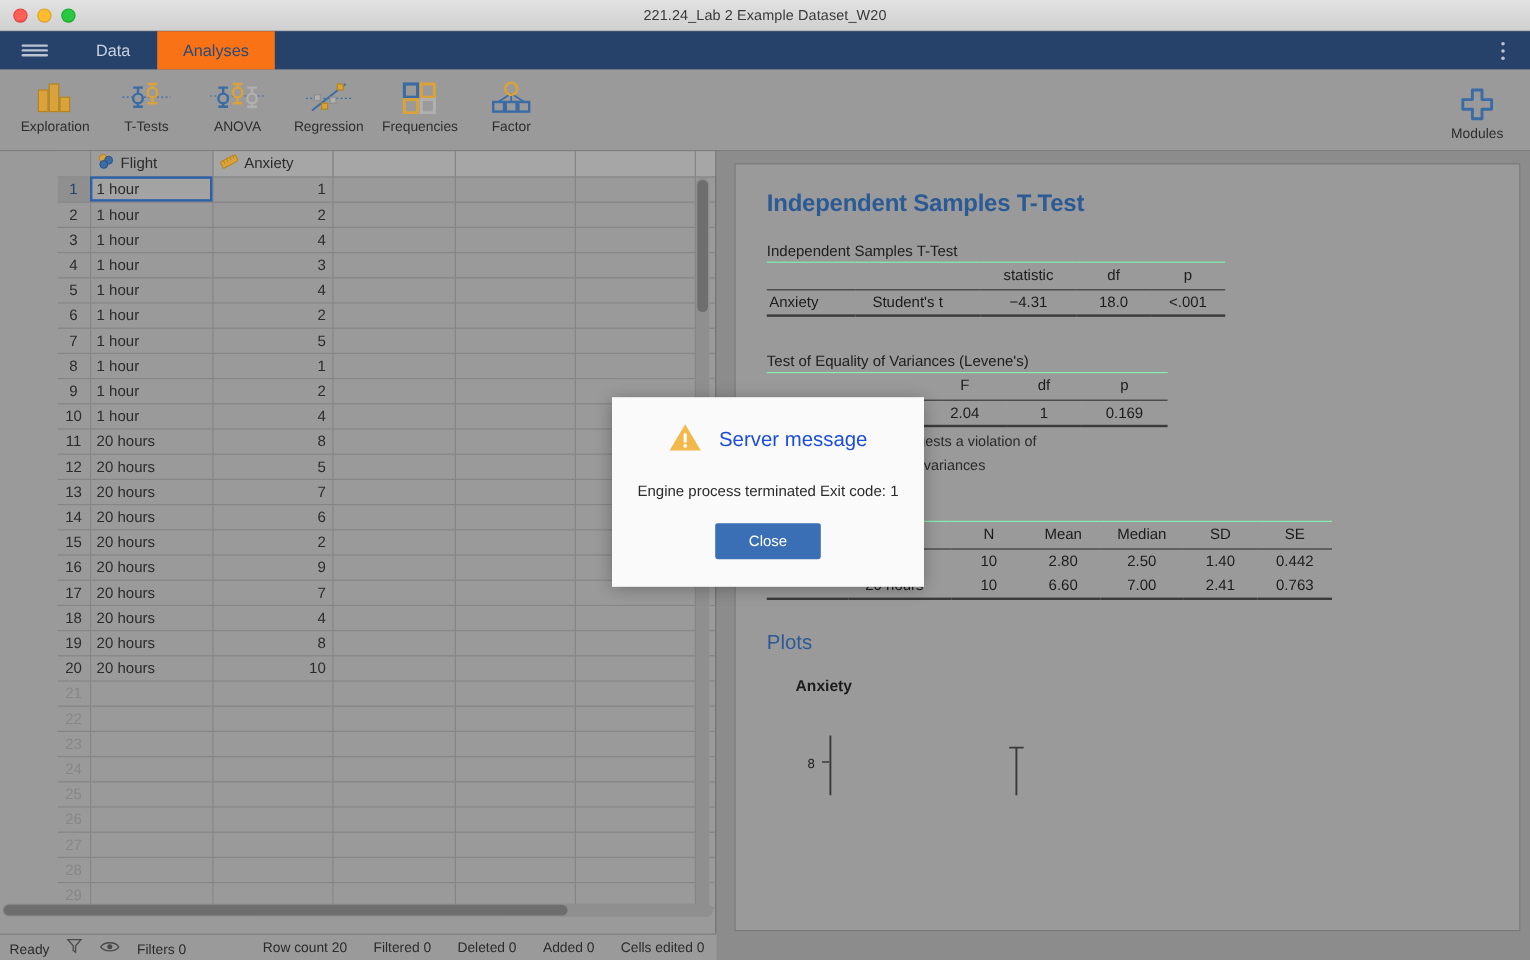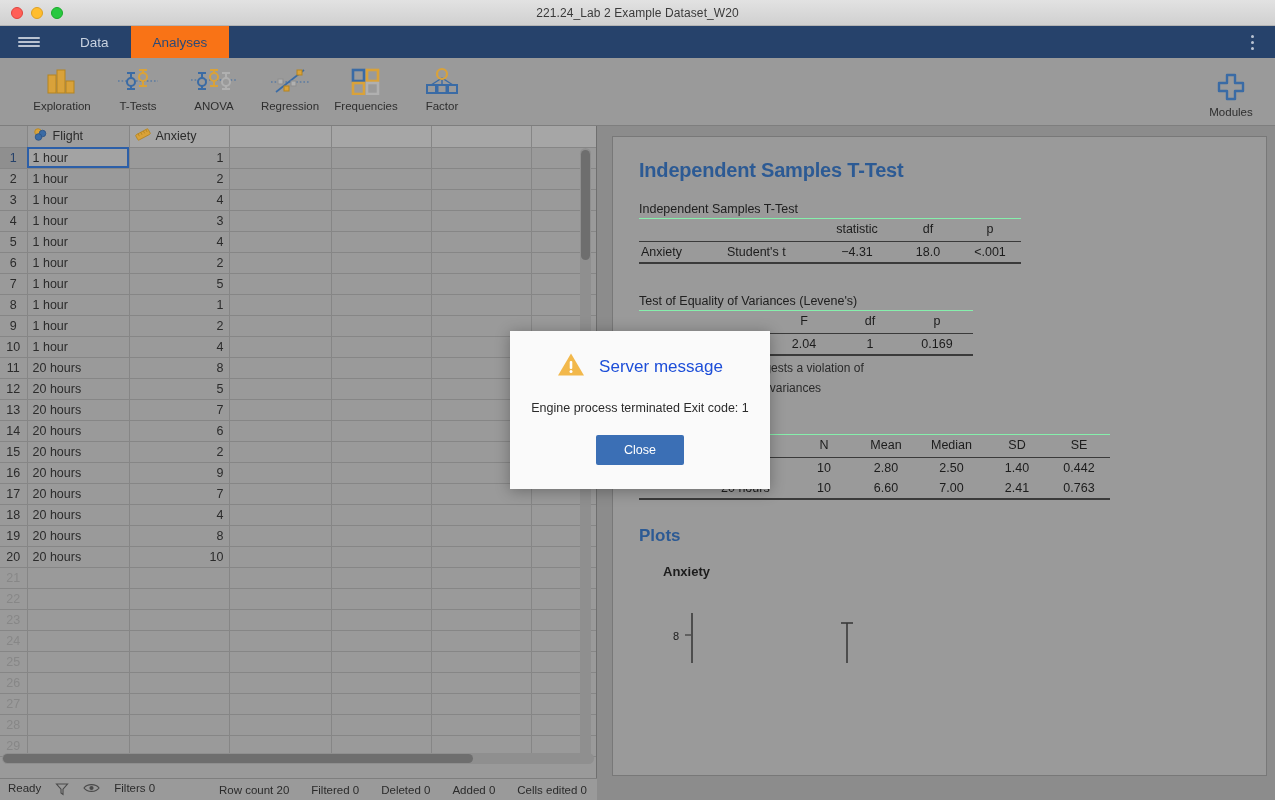--- a/index.html
+++ b/index.html
@@ -63,21 +63,21 @@
   }
   .menu-dots i { width: 3px; height: 3px; background: #b9c3d2; border-radius: 50%; display: block; }
 
   
   .ribbon {
     position: absolute; top: 58px; left: 0;
     width: 1275px; height: 68px;
     background: #9a9a9a;
     border-bottom: 1px solid #7e7e7e;
   }
-  .ribbon-items { display: flex; align-items: flex-start; height: 100%; padding-left: 24px; }
+  .ribbon-items { display: flex; align-items: flex-start; height: 100%; padding-left: 8px; }
   .rb-item {
     width: 76px; height: 64px;
     display: flex; flex-direction: column; align-items: center; justify-content: flex-start;
     padding-top: 6px; cursor: pointer;
   }
   .rb-icon { height: 34px; display: flex; align-items: center; justify-content: center; }
   .rb-label { font-size: 11.5px; color: #2e2e2e; margin-top: 2px; white-space: nowrap; }
   .rb-modules {
     position: absolute; right: 6px; top: 4px;
     width: 76px; height: 62px;
@@ -93,21 +93,21 @@
   }
 
   
   .sheet {
     position: absolute; left: 0; top: 0;
     width: 597px; height: 652px;
     background: #9a9a9a;
     border-right: 1px solid #6f6f6f;
     overflow: hidden;
   }
-  table.grid { border-collapse: collapse; table-layout: fixed; width: 597px; }
+  table.grid { border-collapse: collapse; table-layout: fixed; width: 597px; margin-left: 48px; }
   table.grid th, table.grid td {
     height: 21px; padding: 0 5px; font-size: 12.5px; color: #2b2b2b;
     border-right: 1px solid #868686; border-bottom: 1px solid #868686;
     overflow: hidden; white-space: nowrap;
   }
   th.corner { width: 27px; background: #9a9a9a; border-bottom: 1px solid #7a7a7a; }
   th.colhead {
     background: #a6a6a6; font-weight: normal; text-align: left;
     color: #2c4a77; font-size: 12.5px;
     border-bottom: 1px solid #7a7a7a;
@@ -160,21 +160,21 @@
     background: #9a9a9a;
     border: 1px solid #787878;
     overflow: hidden;
     padding: 22px 26px;
   }
   .res-h1 {
     font-size: 20px; font-weight: bold; color: #2c5a94;
     margin-bottom: 20px; letter-spacing: -.2px;
   }
   .res-h2 {
-    font-size: 17px; font-weight: bold; color: #2c5a94;
+    font-size: 17px; font-weight: normal; color: #2c5a94;
     margin-top: 26px; margin-bottom: 18px;
   }
   .tbl-caption { font-size: 12.5px; color: #202020; margin-bottom: 2px; }
   table.res {
     border-collapse: collapse; font-size: 12.5px; color: #1c1c1c;
     margin-bottom: 4px;
   }
   table.res th {
     font-weight: normal; text-align: center; padding: 3px 14px 5px 14px;
     border-bottom: 1px solid #3a3a3a;
@@ -192,21 +192,21 @@
 
   
   .statusbar {
     position: absolute; left: 0; bottom: 0;
     width: 597px; height: 22px;
     background: #9a9a9a;
     border-top: 1px solid #7e7e7e;
     display: flex; align-items: center;
     font-size: 11.5px; color: #2b2b2b;
   }
-  .sb-left { display: flex; align-items: flex-start; gap: 14px; margin-left: 8px; }
+  .sb-left { display: flex; align-items: flex-end; gap: 14px; margin-left: 8px; }
   .sb-right { display: flex; align-items: center; gap: 22px; margin-left: auto; margin-right: 10px; }
   .sb-item { white-space: nowrap; }
 
   
   .modal-backdrop {
     position: absolute; inset: 0;
     background: rgba(0,0,0,0);
   }
   .modal {
     position: absolute; left: 510px; top: 331px;

